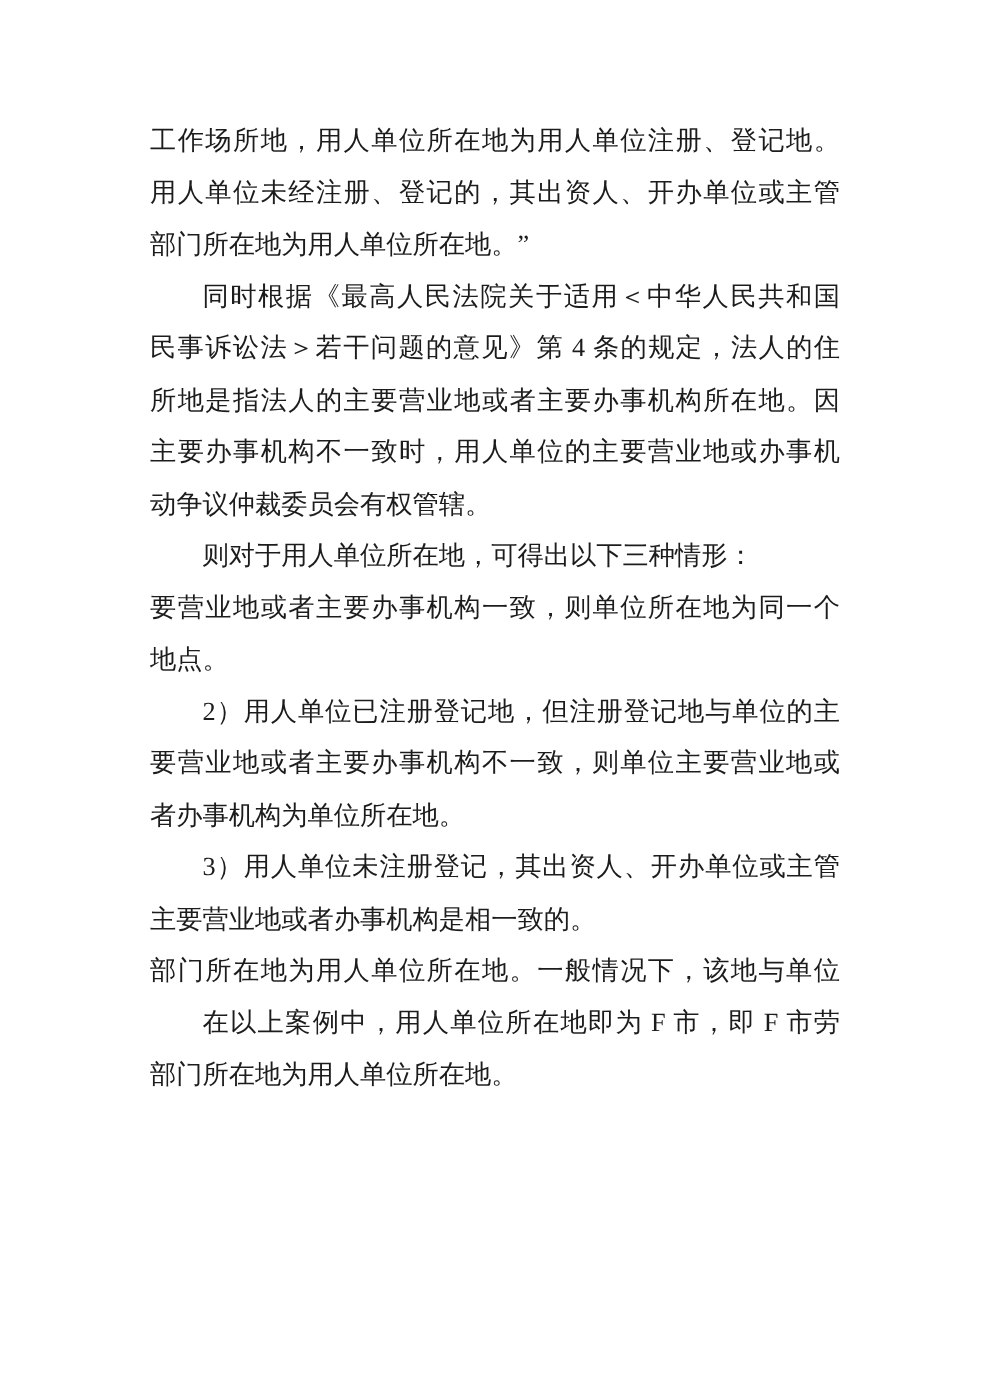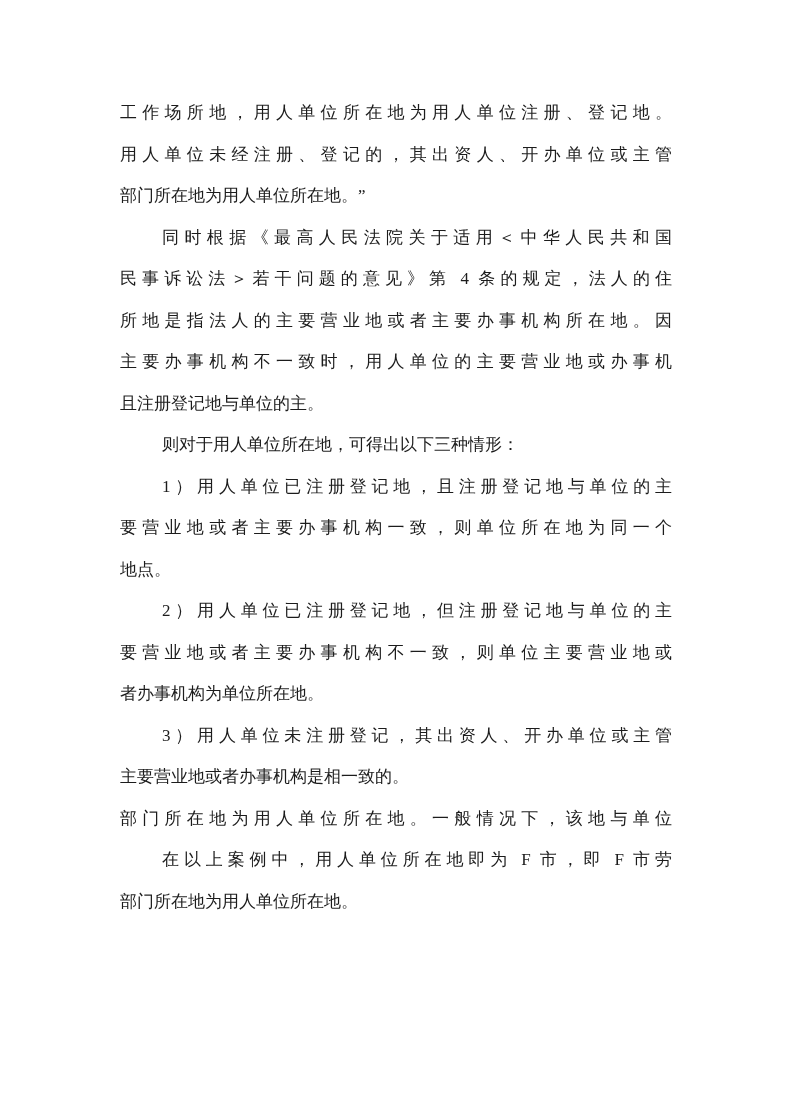--- a/index.html
+++ b/index.html
@@ -14,21 +14,21 @@
     background: #ffffff;
     overflow: hidden;
     font-family: "Liberation Serif", "DejaVu Serif", serif;
   }
   .doc-body {
     position: absolute;
     left: 120px;
     top: 92px;
     width: 552px;
     color: #1c1c1c;
-    font-size: 17px;
+    font-size: 21px;
     line-height: 41.5px;
   }
   .para { margin: 0; padding: 0; }
   .line {
     text-align: justify;
     min-height: 41.5px;
   }
   .line.j {
     text-align-last: justify;
   }
@@ -44,27 +44,26 @@
       <div class="para">
         <div class="line j">工作场所地，用人单位所在地为用人单位注册、登记地。</div>
         <div class="line j">用人单位未经注册、登记的，其出资人、开办单位或主管</div>
         <div class="line">部门所在地为用人单位所在地。”</div>
       </div>
       <div class="para">
         <div class="line j indent">同时根据《最高人民法院关于适用＜中华人民共和国</div>
         <div class="line j">民事诉讼法＞若干问题的意见》第 4 条的规定，法人的住</div>
         <div class="line j">所地是指法人的主要营业地或者主要办事机构所在地。因</div>
         <div class="line j">主要办事机构不一致时，用人单位的主要营业地或办事机</div>
-        <div class="line">且注册登记地与单位的主。</div>
+        <div class="line">动争议仲裁委员会有权管辖。</div>
       </div>
       <div class="para">
         <div class="line indent">则对于用人单位所在地，可得出以下三种情形：</div>
       </div>
       <div class="para">
-        <div class="line j indent">1）用人单位已注册登记地，且注册登记地与单位的主</div>
         <div class="line j">要营业地或者主要办事机构一致，则单位所在地为同一个</div>
         <div class="line">地点。</div>
       </div>
       <div class="para">
         <div class="line j indent">2）用人单位已注册登记地，但注册登记地与单位的主</div>
         <div class="line j">要营业地或者主要办事机构不一致，则单位主要营业地或</div>
         <div class="line">者办事机构为单位所在地。</div>
       </div>
       <div class="para">
         <div class="line j indent">3）用人单位未注册登记，其出资人、开办单位或主管</div>

